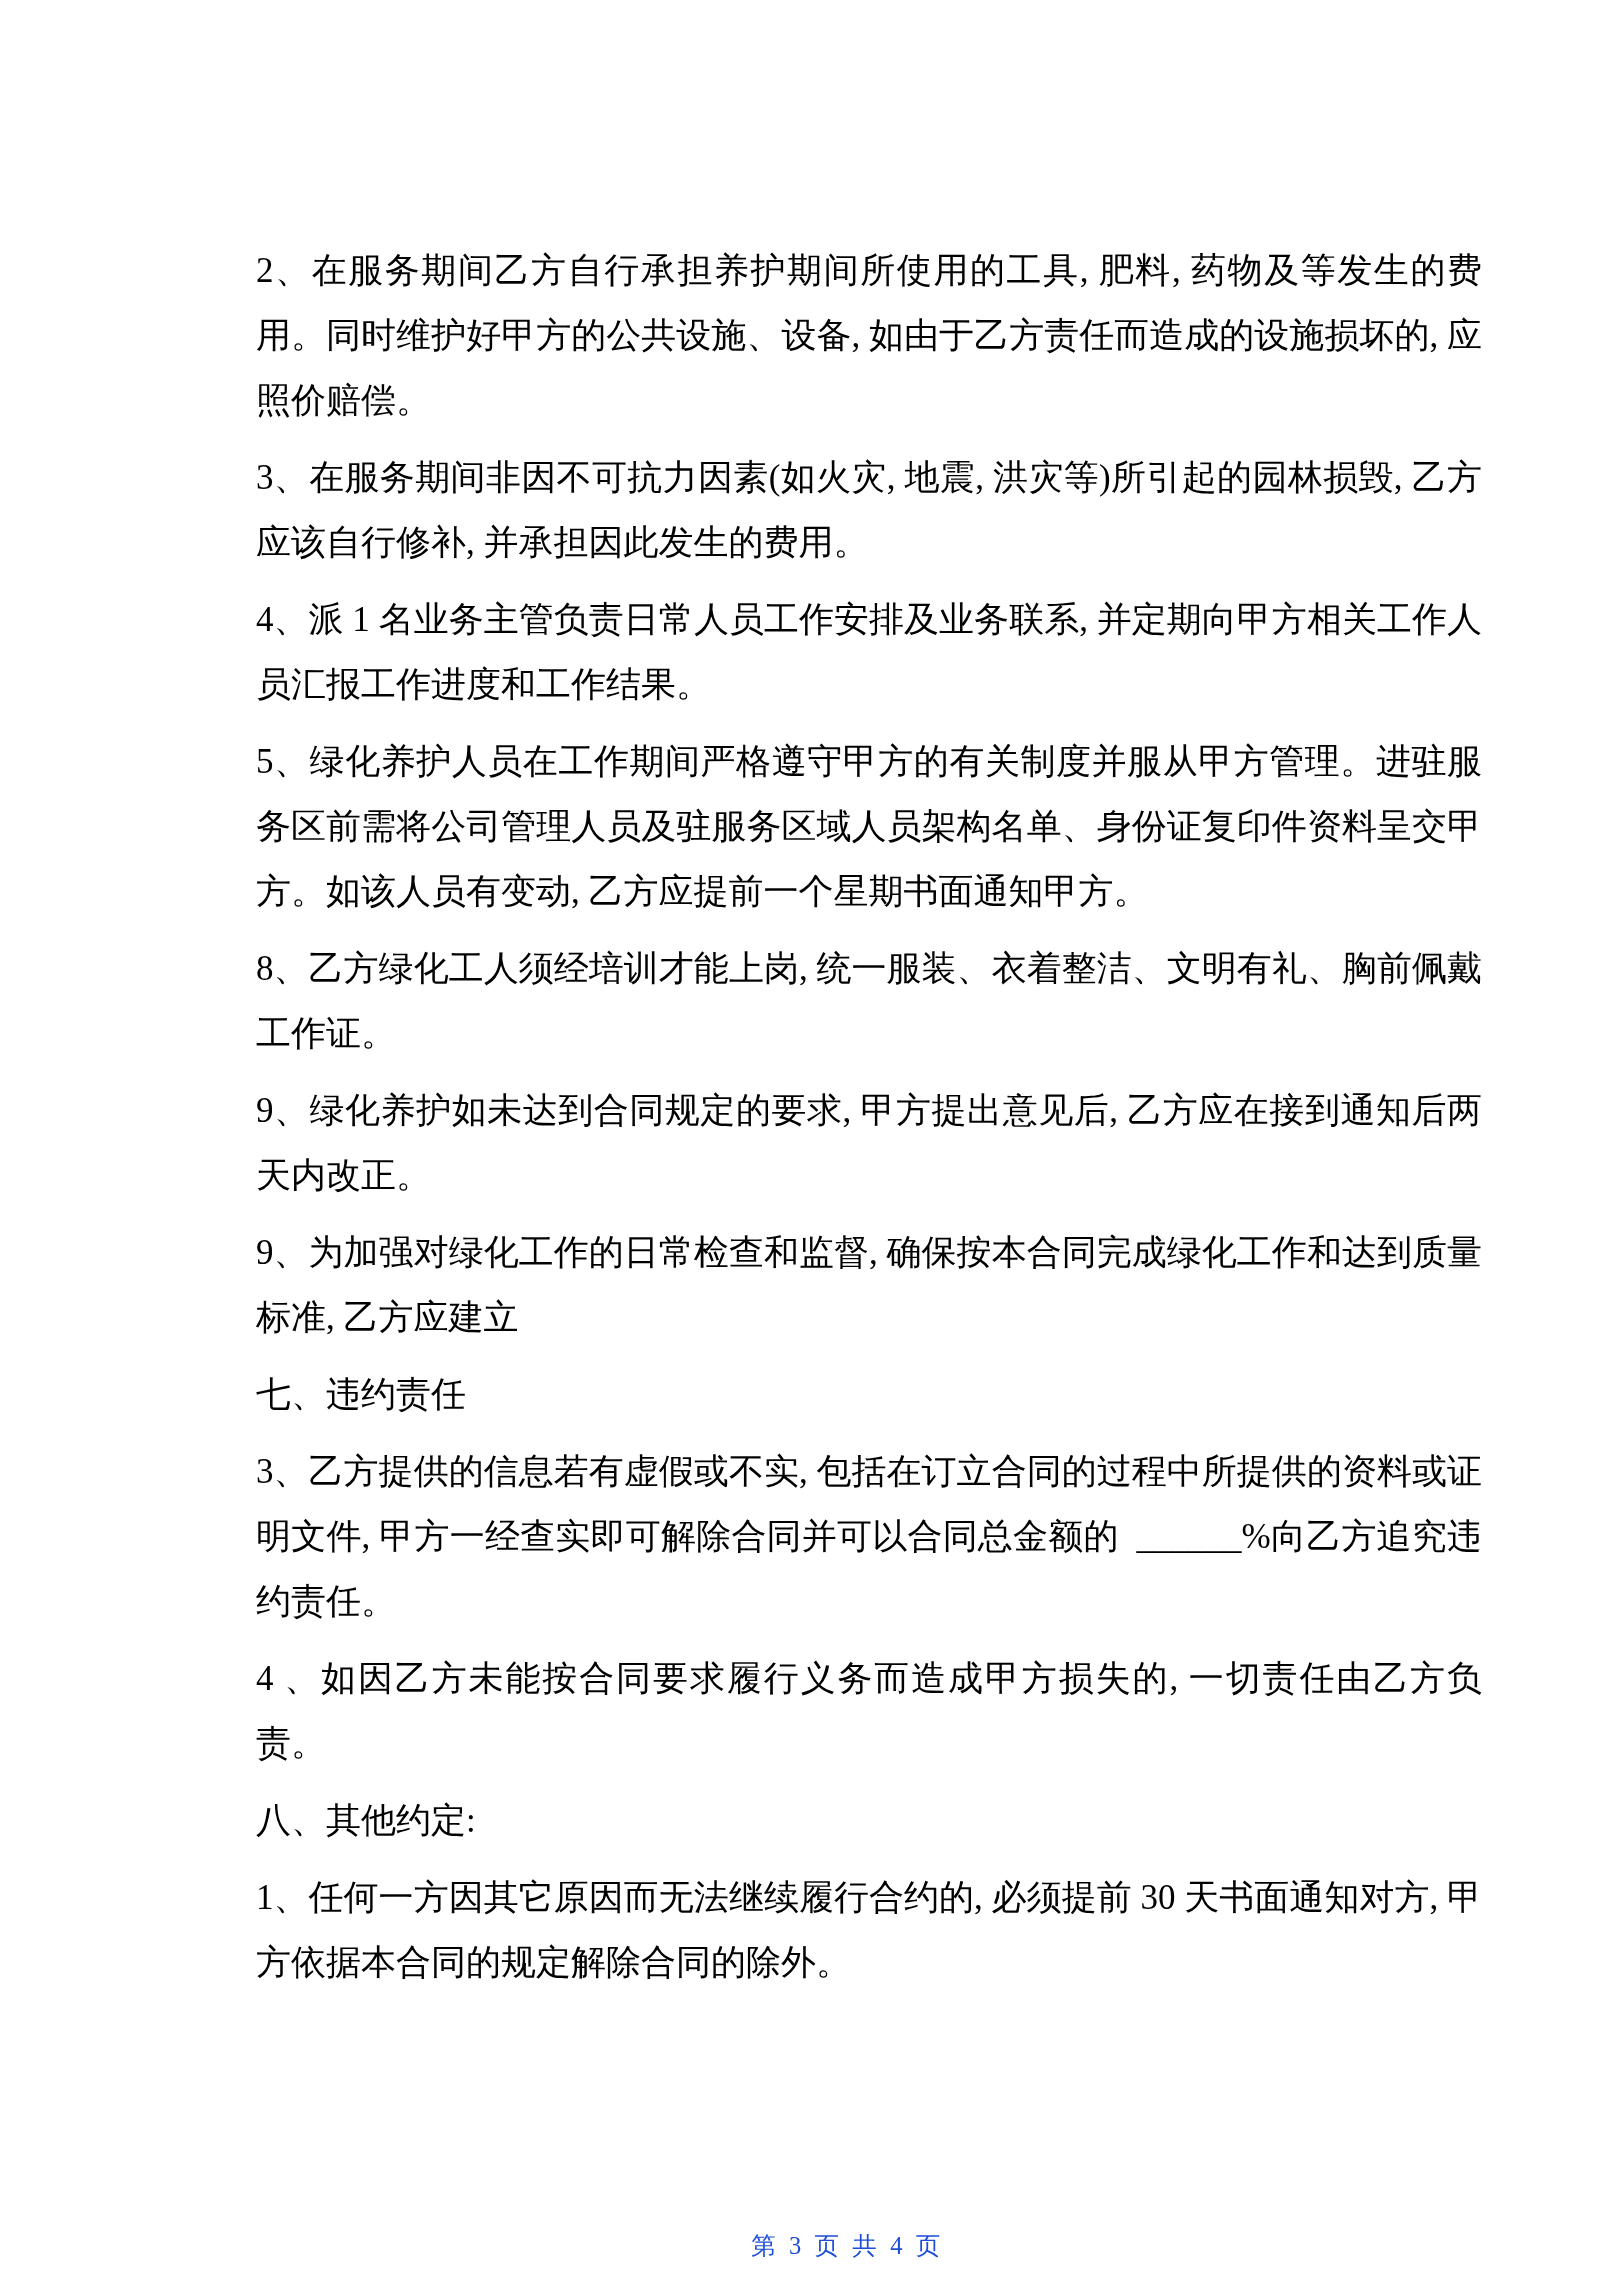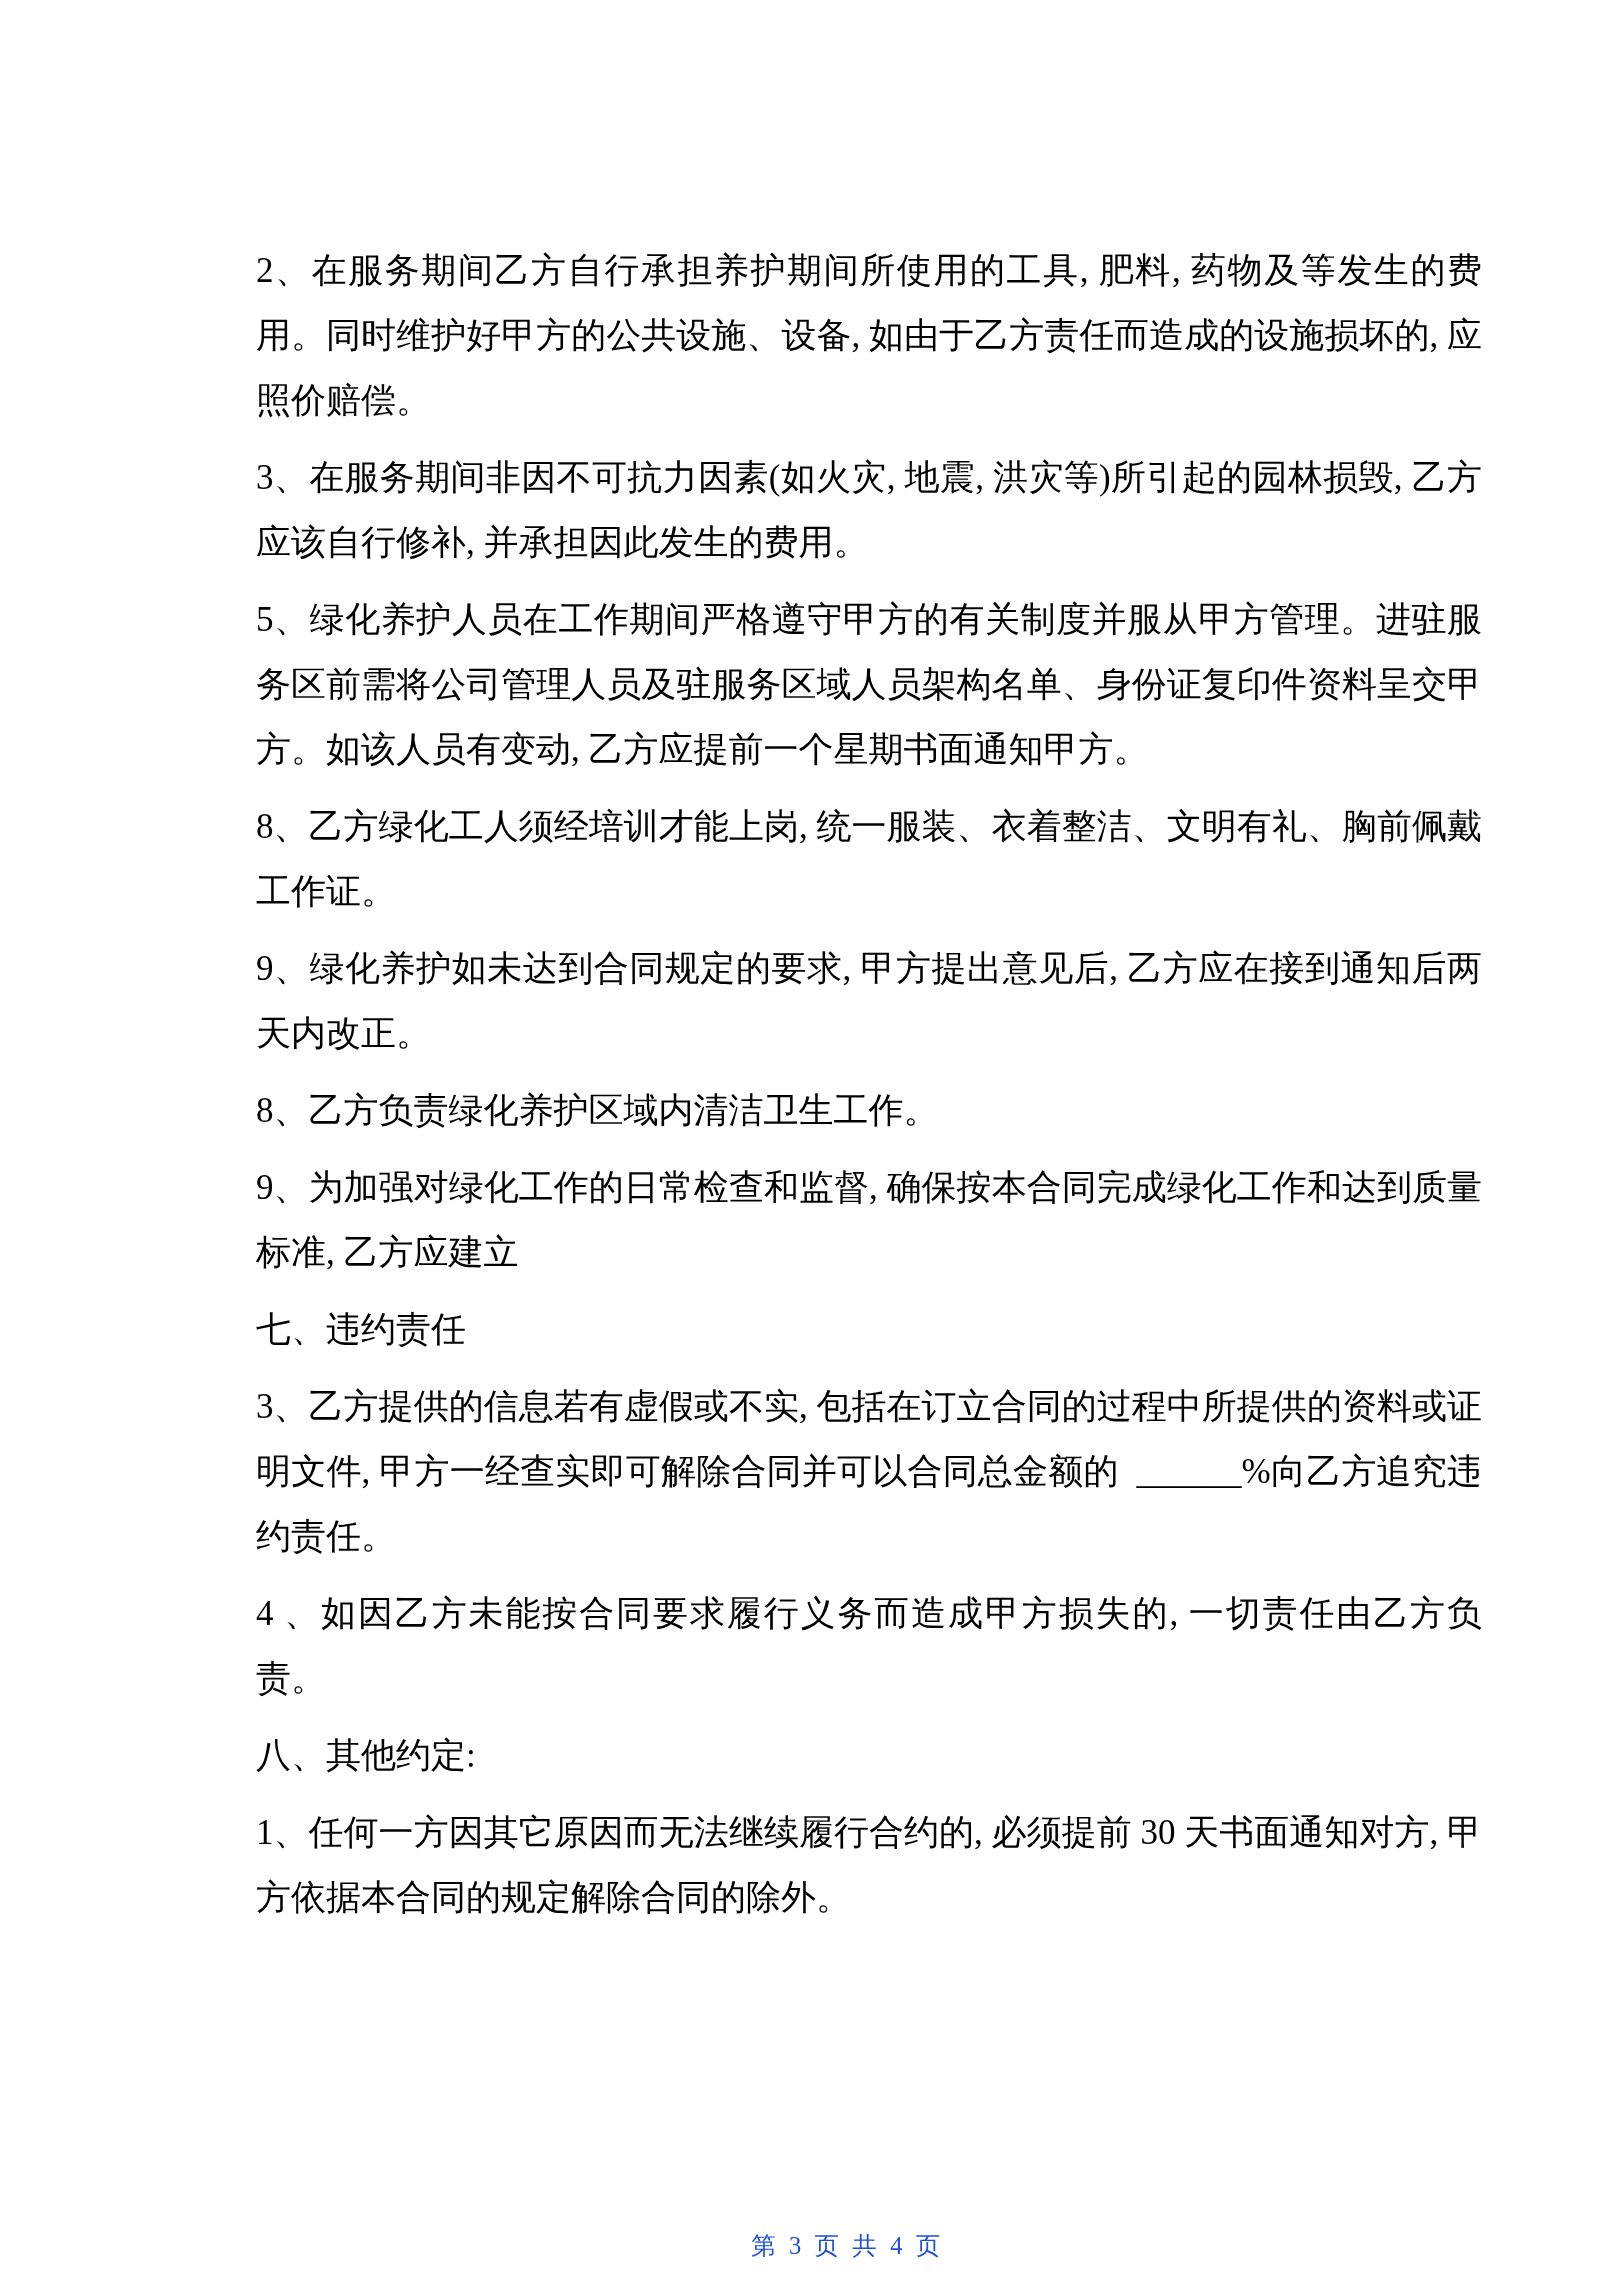--- a/index.html
+++ b/index.html
@@ -40,24 +40,24 @@
     color: #1d4ed8;
   }
 </style>
 </head>
 <body>
 
 <div class="page">
   <div class="content">
     <p class="para">2、在服务期间乙方自行承担养护期间所使用的工具, 肥料, 药物及等发生的费用。同时维护好甲方的公共设施、设备, 如由于乙方责任而造成的设施损坏的, 应照价赔偿。</p>
     <p class="para">3、在服务期间非因不可抗力因素(如火灾, 地震, 洪灾等)所引起的园林损毁, 乙方应该自行修补, 并承担因此发生的费用。</p>
+    <p class="para">4、派 1 名业务主管负责日常人员工作安排及业务联系, 并定期向甲方相关工作人员汇报工作进度和工作结果。</p>
     <p class="para">5、绿化养护人员在工作期间严格遵守甲方的有关制度并服从甲方管理。进驻服务区前需将公司管理人员及驻服务区域人员架构名单、身份证复印件资料呈交甲方。如该人员有变动, 乙方应提前一个星期书面通知甲方。</p>
     <p class="para">8、乙方绿化工人须经培训才能上岗, 统一服装、衣着整洁、文明有礼、胸前佩戴工作证。</p>
     <p class="para">9、绿化养护如未达到合同规定的要求, 甲方提出意见后, 乙方应在接到通知后两天内改正。</p>
-    <p class="para">8、乙方负责绿化养护区域内清洁卫生工作。</p>
     <p class="para">9、为加强对绿化工作的日常检查和监督, 确保按本合同完成绿化工作和达到质量标准, 乙方应建立</p>
     <p class="para">七、违约责任</p>
     <p class="para">3、乙方提供的信息若有虚假或不实, 包括在订立合同的过程中所提供的资料或证明文件, 甲方一经查实即可解除合同并可以合同总金额的  ______%向乙方追究违约责任。</p>
     <p class="para">4 、如因乙方未能按合同要求履行义务而造成甲方损失的, 一切责任由乙方负责。</p>
     <p class="para">八、其他约定:</p>
     <p class="para">1、任何一方因其它原因而无法继续履行合约的, 必须提前 30 天书面通知对方, 甲方依据本合同的规定解除合同的除外。</p>
 
   </div>
   <div class="footer">第 3 页 共 4 页</div>
 </div>

